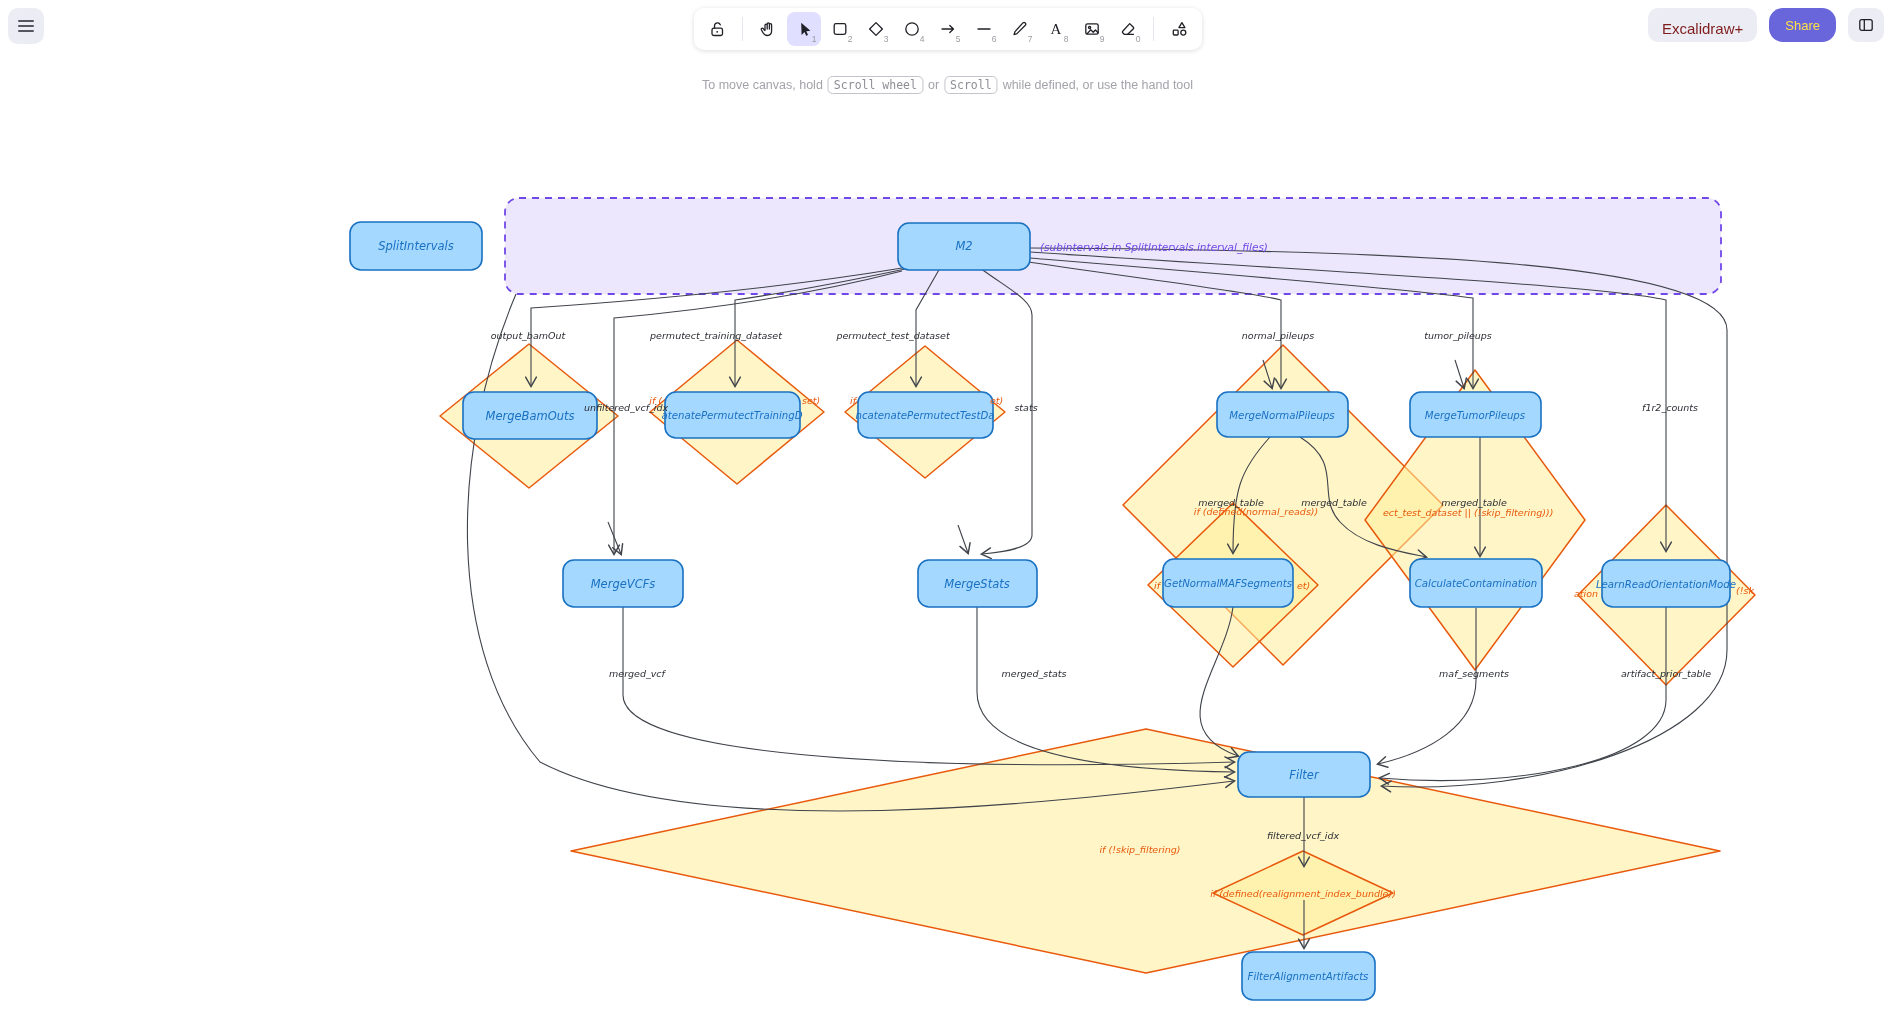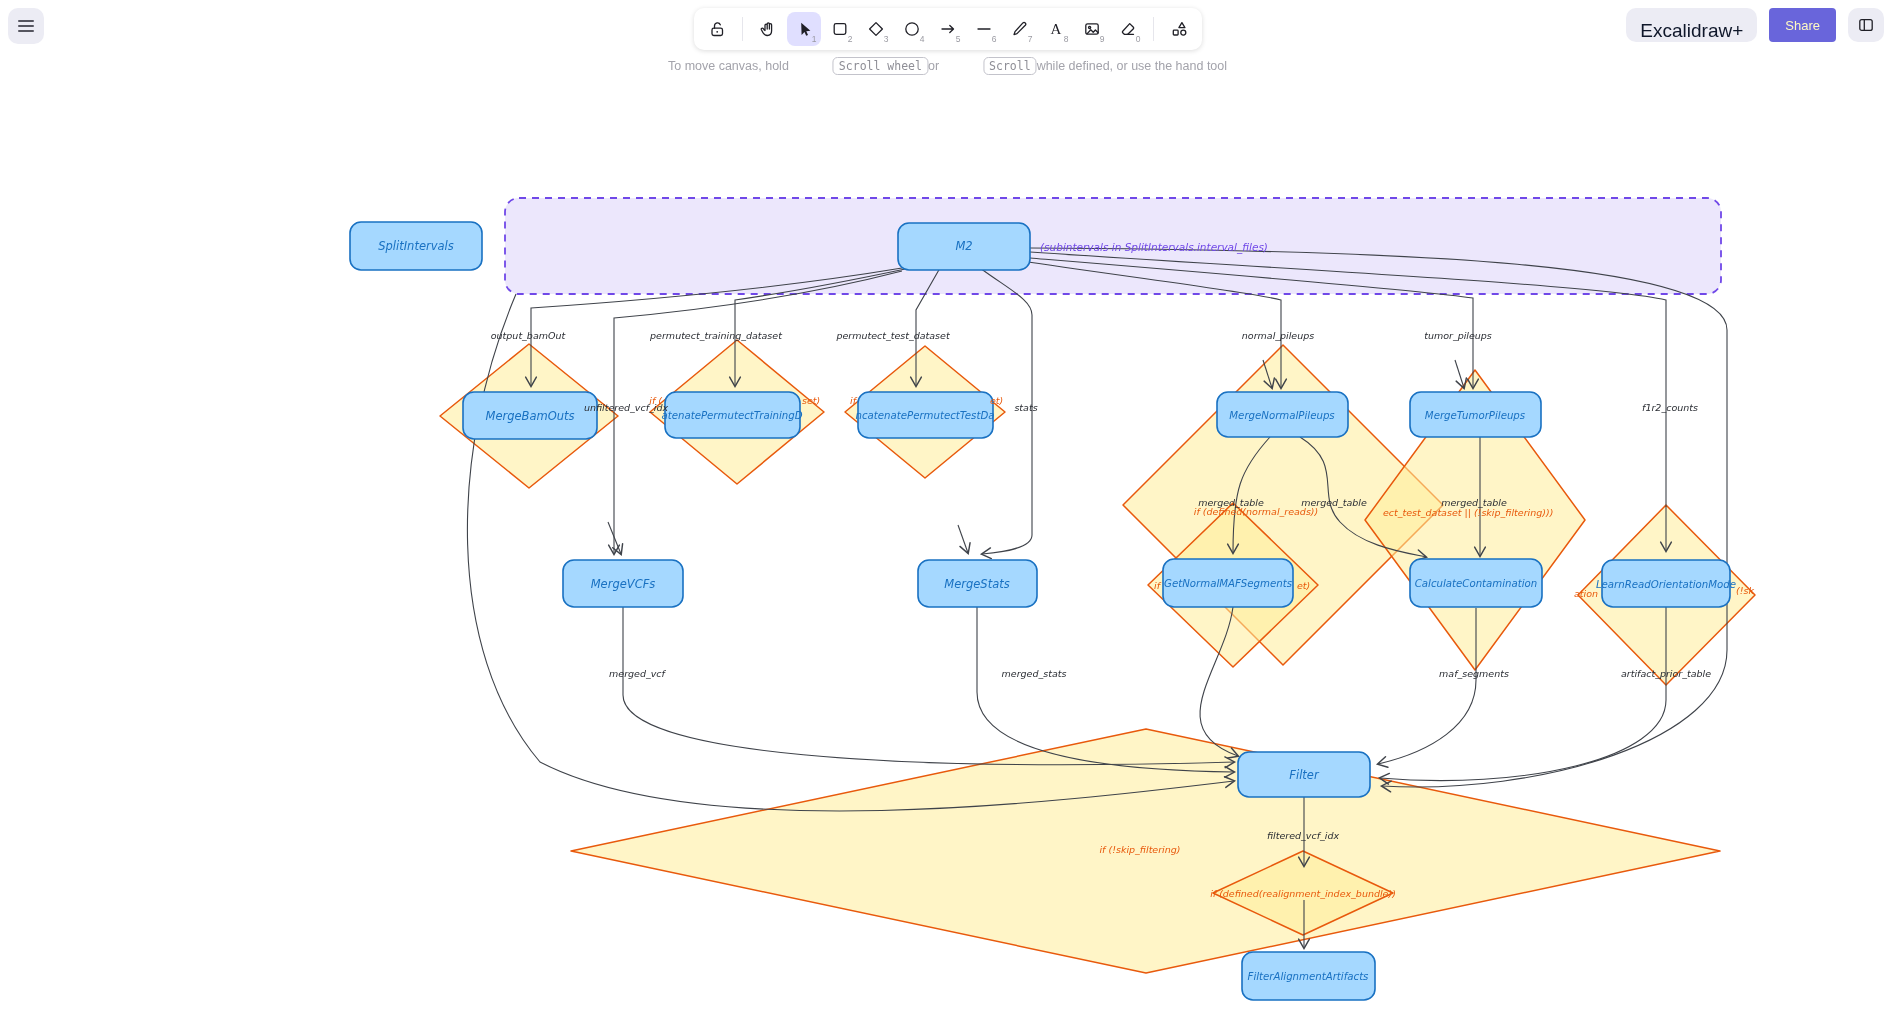--- a/index.html
+++ b/index.html
@@ -17,31 +17,31 @@
   .toolbar { position:absolute; left:50%; transform:translateX(-50%); top:8px;
     background:#ffffff; border-radius:10px; box-shadow:0 1px 5px rgba(0,0,0,.14);
     display:flex; align-items:center; gap:2px; padding:4px 6px; height:42px; }
   .tool { position:relative; width:34px; height:34px; border:none; background:transparent;
     border-radius:8px; display:flex; align-items:center; justify-content:center; cursor:pointer; }
   .tool.active { background:#e0dfff; }
   .tool .num { position:absolute; right:4px; bottom:2px; font-size:8.5px; color:#9a9aa2; }
   .tb-div { width:1px; height:24px; background:#e6e6ec; margin:0 6px; }
   .ticon { stroke:#202027; fill:none; stroke-width:1.3; stroke-linecap:round; stroke-linejoin:round; }
 
-  .hint { position:absolute; top:57px; left:50%; transform:translateX(-50%);
-    font-size:12.5px; color:#a3a3ab; white-space:nowrap; display:flex; align-items:center; }
+  .hint { position:absolute; top:76px; left:50%; transform:translateX(-50%);
+    font-size:12.5px; color:#a3a3ab; white-space:nowrap; display:flex; gap:5px; align-items:center; }
   .kbd { font-family:"DejaVu Sans Mono", monospace; font-size:11.5px; color:#8e8e96;
-    border:1px solid #c3c3cb; border-radius:5px; padding:0 5px; line-height:16px;margin-left:44px; }
+    border:1px solid #c3c3cb; border-radius:5px; padding:0 5px; line-height:16px; }
 
   .topright { position:absolute; right:11px; top:8px; display:flex; gap:12px; align-items:center; }
-  .btn-light { height:34px; padding:12px 14px; background:#ececf4; color:#0f172a;
-    border:none; border-radius:10px; font-size:19px; cursor:pointer;
+  .btn-light { height:34px; padding:12px 14px; background:#ececf4; color:#7f1d1d;
+    border:none; border-radius:10px; font-size:15px; cursor:pointer;
     font-family:"Liberation Sans", sans-serif; }
-  .btn-share { height:34px; padding:0 16px; background:#6965db; color:#fef9c3;
-    border:none; border-radius:4px; font-size:13px; cursor:pointer;
+  .btn-share { height:34px; padding:0 16px; background:#6965db; color:#fde047;
+    border:none; border-radius:14px; font-size:13px; cursor:pointer;
     font-family:"Liberation Sans", sans-serif; }
   .btn-sq { width:36px; height:34px; background:#ececf4; border:none; border-radius:10px;
     display:flex; align-items:center; justify-content:center; cursor:pointer; }
 
   
   .ntext { font:italic 11.5px "DejaVu Sans", sans-serif; fill:#1971c2; text-anchor:middle; }
   .ntext.sm { font-size:10.2px; }
   .elbl  { font:italic 9.5px "DejaVu Sans", sans-serif; fill:#2a2d33; text-anchor:middle; }
   .cond  { font:italic 9.5px "DejaVu Sans", sans-serif; fill:#e8590c; text-anchor:middle; }
   .as { text-anchor:start; } .ae { text-anchor:end; }

